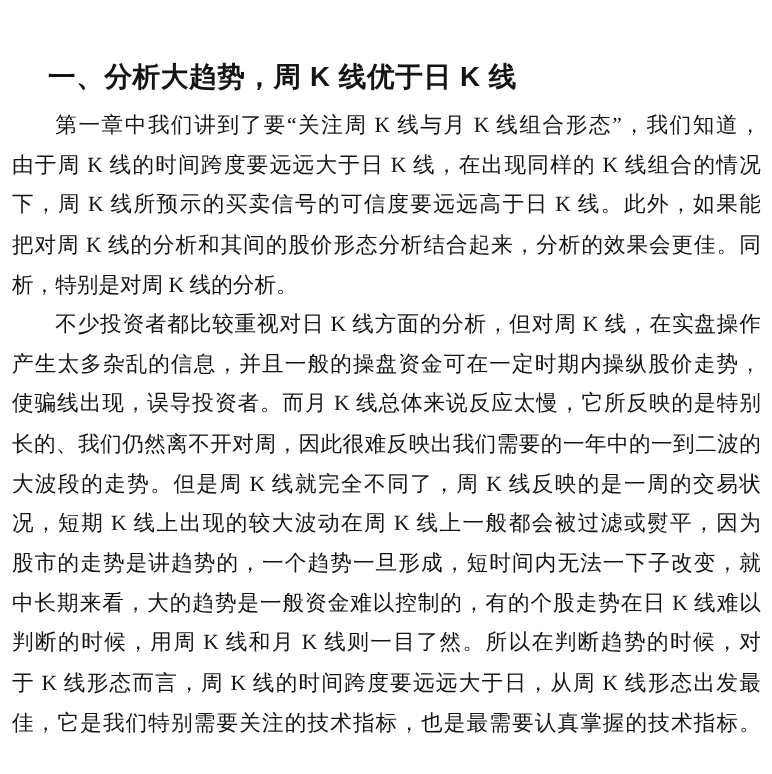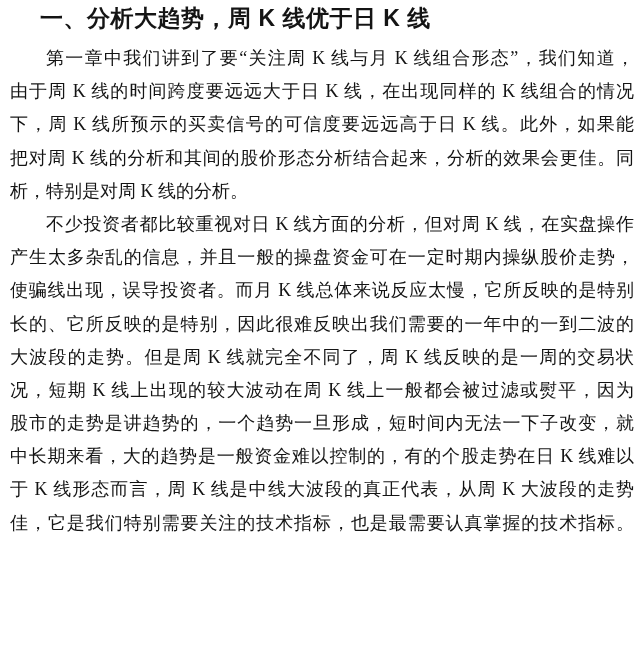--- a/index.html
+++ b/index.html
@@ -10,20 +10,21 @@
     width: 643px;
     height: 645px;
     overflow: hidden;
     font-family: "Liberation Serif", "DejaVu Serif", serif;
   }
   .page {
     position: relative;
     width: 643px;
     height: 457px;
     background: #ffffff;
+    margin-top: 46px;
   }
   .heading {
     position: absolute;
     left: 40px;
     top: 2px;
     margin: 0;
     font-family: "Liberation Sans", "DejaVu Sans", sans-serif;
     font-weight: 700;
     font-size: 23px;
     line-height: 32px;
@@ -65,22 +66,23 @@
         <div class="line first">第一章中我们讲到了要“关注周 K 线与月 K 线组合形态”，我们知道，</div>
         <div class="line">由于周 K 线的时间跨度要远远大于日 K 线，在出现同样的 K 线组合的情况</div>
         <div class="line">下，周 K 线所预示的买卖信号的可信度要远远高于日 K 线。此外，如果能</div>
         <div class="line">把对周 K 线的分析和其间的股价形态分析结合起来，分析的效果会更佳。同</div>
         <div class="line short-last">析，特别是对周 K 线的分析。</div>
       </div>
       <div class="para">
         <div class="line first">不少投资者都比较重视对日 K 线方面的分析，但对周 K 线，在实盘操作</div>
         <div class="line">产生太多杂乱的信息，并且一般的操盘资金可在一定时期内操纵股价走势，</div>
         <div class="line">使骗线出现，误导投资者。而月 K 线总体来说反应太慢，它所反映的是特别</div>
-        <div class="line">长的、它所反映的是特别，因此很难反映出我们需要的一年中的一到二波的</div>
+        <div class="line">长的、我们仍然离不开对周，因此很难反映出我们需要的一年中的一到二波的</div>
         <div class="line">大波段的走势。但是周 K 线就完全不同了，周 K 线反映的是一周的交易状</div>
         <div class="line">况，短期 K 线上出现的较大波动在周 K 线上一般都会被过滤或熨平，因为</div>
         <div class="line">股市的走势是讲趋势的，一个趋势一旦形成，短时间内无法一下子改变，就</div>
         <div class="line">中长期来看，大的趋势是一般资金难以控制的，有的个股走势在日 K 线难以</div>
-        <div class="line">于 K 线形态而言，周 K 线是中线大波段的真正代表，从周 K 大波段的走势</div>
+        <div class="line">判断的时候，用周 K 线和月 K 线则一目了然。所以在判断趋势的时候，对</div>
+        <div class="line">于 K 线形态而言，周 K 线的时间跨度要远远大于日，从周 K 线形态出发最</div>
         <div class="line">佳，它是我们特别需要关注的技术指标，也是最需要认真掌握的技术指标。</div>
       </div>
     </div>
 </div>
 
 </body></html>

